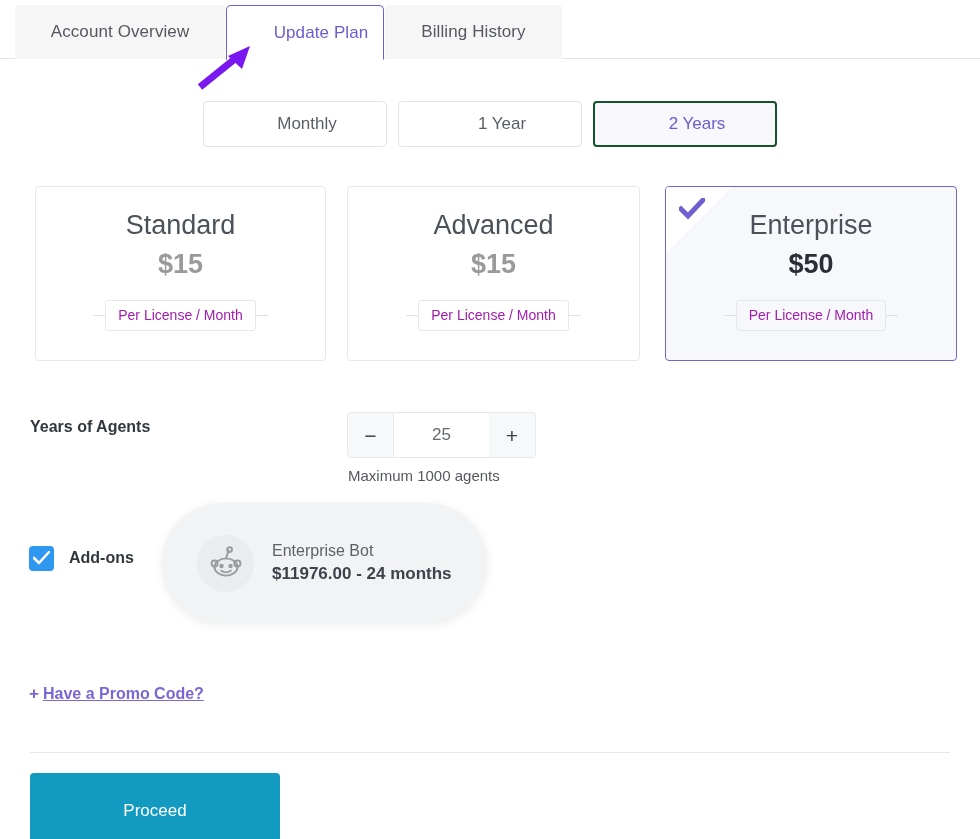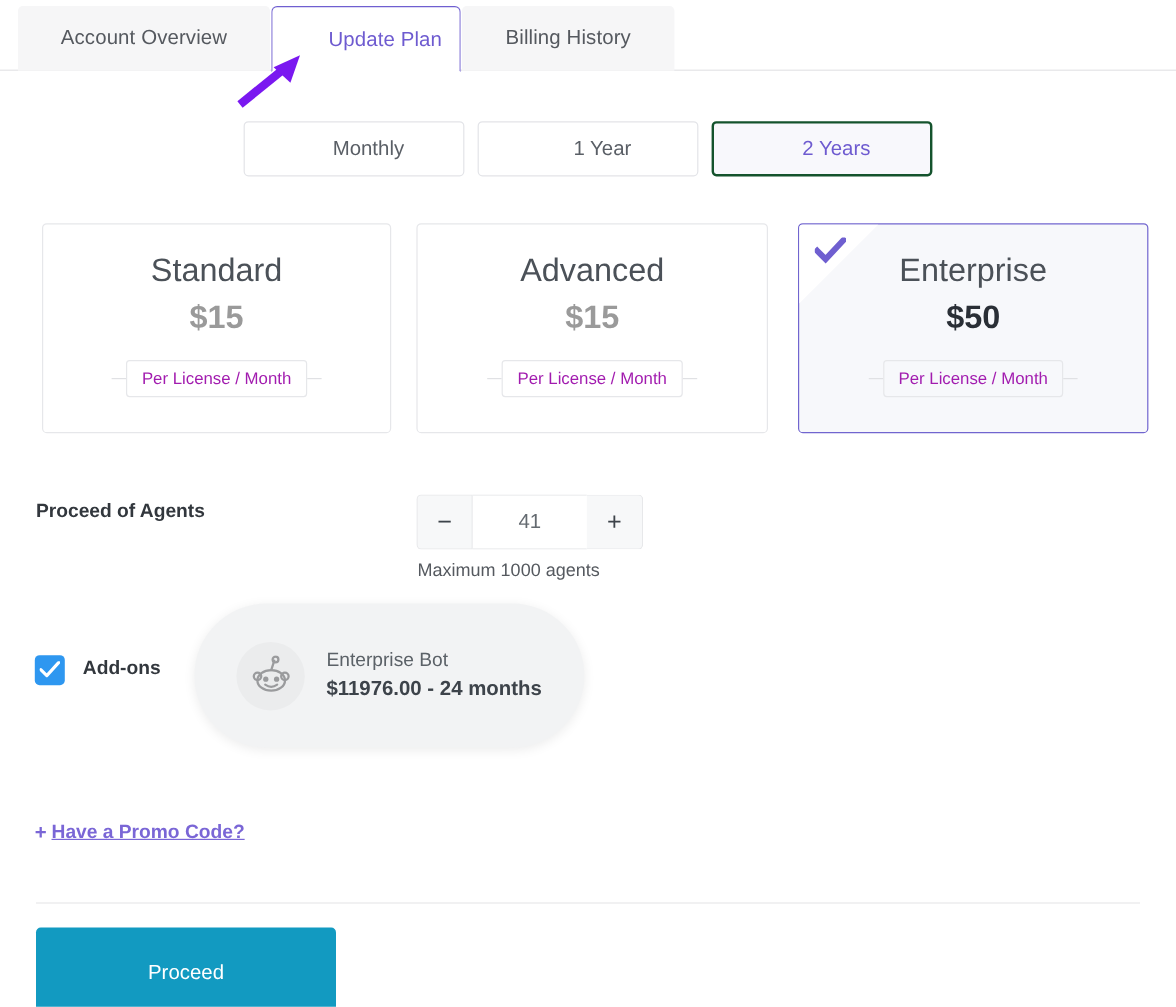--- a/index.html
+++ b/index.html
@@ -356,27 +356,27 @@
     <div class="plan-price">$50</div>
     <div class="plan-meta-wrap">
       <div class="plan-meta-dash"></div>
       <div class="plan-meta">Per License / Month</div>
       <div class="plan-meta-dash"></div>
     </div>
   </div>
 
 </div>
 
-<div class="agents-label">Proceed of Agents</div>
+<div class="agents-label">Years of Agents</div>
 
 <div class="stepper">
   <div class="step-btn minus">
     <span>−</span>
   </div>
-  <div class="step-value">41</div>
+  <div class="step-value">25</div>
   <div class="step-btn plus">
     <span>+</span>
   </div>
 </div>
 
 <div class="agents-hint">Maximum 1000 agents</div>
 
 <div class="addons-check">
   <svg width="17" height="15" viewBox="0 0 17 15">
     <path d="M1 7 L6 12 L16 1" stroke="#ffffff" stroke-width="2.6" fill="none" stroke-linecap="round" stroke-linejoin="round"></path>

